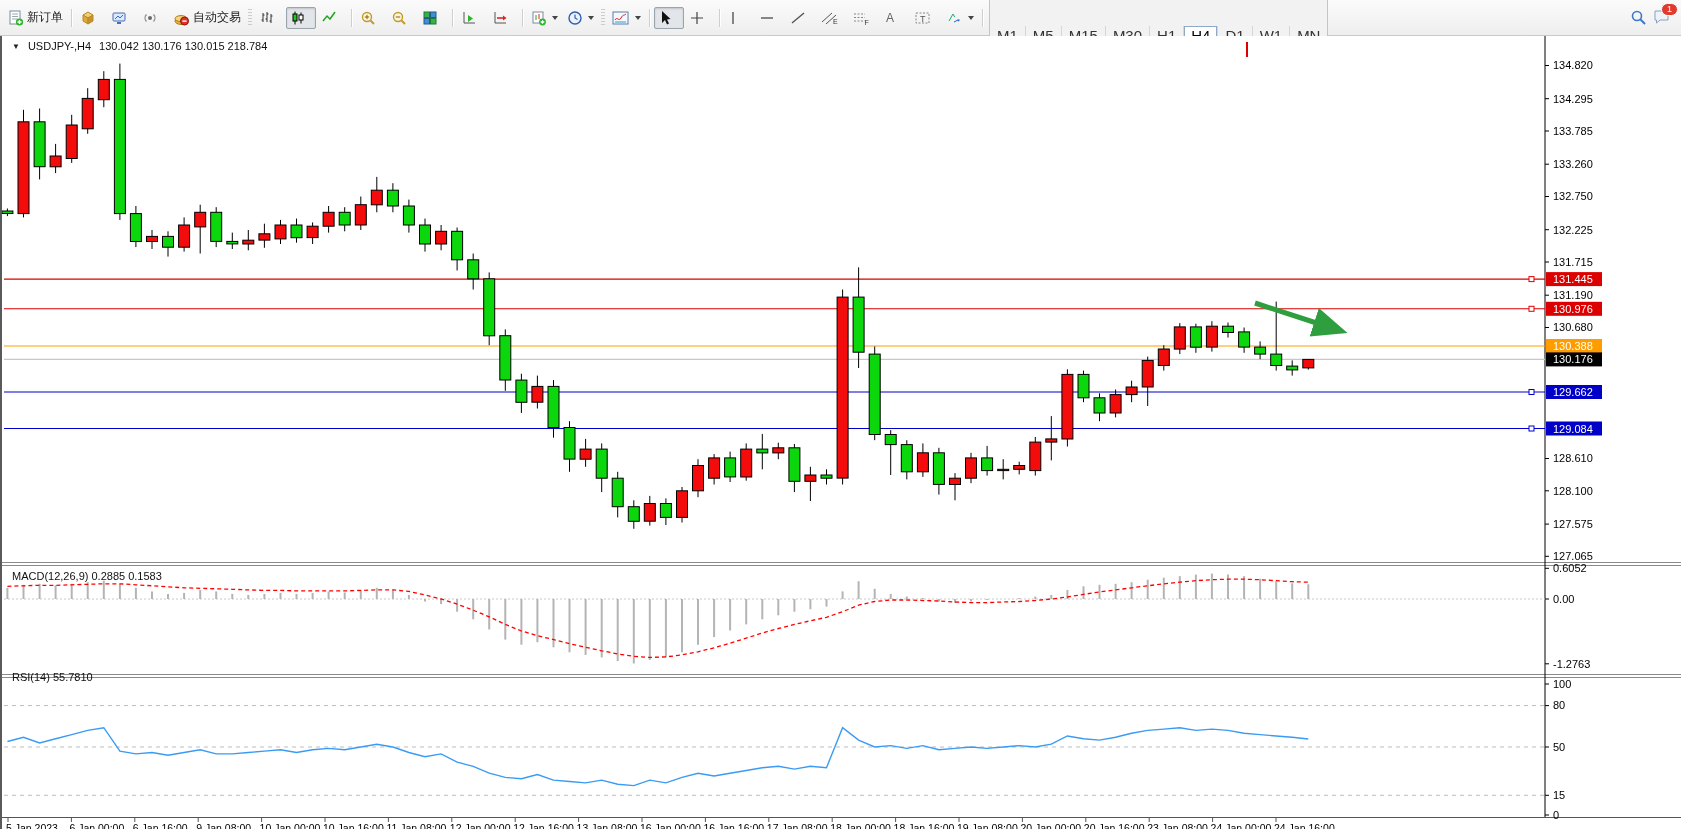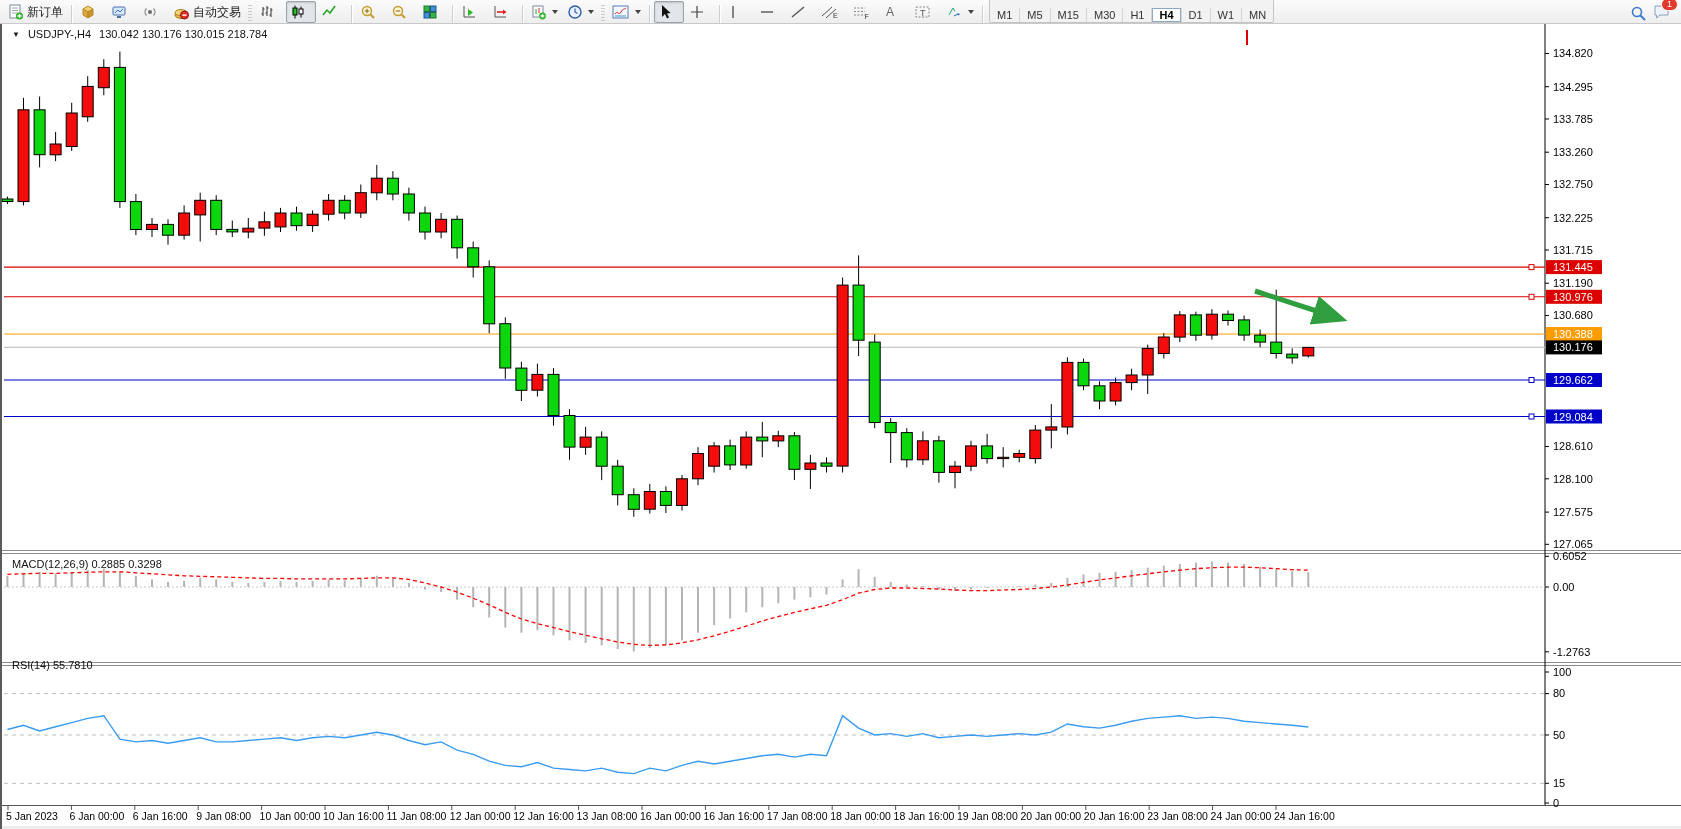--- a/index.html
+++ b/index.html
@@ -1,29 +1,29 @@
 <!DOCTYPE html>
 <html><head>
 <meta charset="utf-8">
 <style>
   html,body{margin:0;padding:0;width:1681px;height:829px;overflow:hidden;background:#fff;
     font-family:"Liberation Sans",sans-serif;-webkit-font-smoothing:antialiased;}
   
   .toolbar{height:23px;background:linear-gradient(#fbfbfb,#eeeeee);border-bottom:1px solid #c9c9c9;
-    display:flex;align-items:flex-end;padding:0 4px;gap:1px;font-size:12px;color:#222;}
+    display:flex;align-items:center;padding:6px 4px;gap:1px;font-size:12px;color:#222;}
   .tb-btn{height:20px;min-width:22px;display:flex;align-items:center;gap:3px;padding:0 3px;
     border:1px solid transparent;border-radius:2px;cursor:default;}
   .tb-btn.pressed{background:#e2e6ea;border-color:#9aa4ad;box-shadow:inset 0 1px 2px rgba(0,0,0,.15);}
   .tb-sep{width:1px;height:18px;background:#cfcfcf;margin:0 3px;box-shadow:1px 0 0 #fff;}
   .tb-grip{width:4px;height:18px;margin:0 2px;background:repeating-linear-gradient(#bbb 0 1px,transparent 1px 3px);opacity:.7;}
   .caret{width:0;height:0;border-left:3px solid transparent;border-right:3px solid transparent;border-top:4px solid #444;margin-left:2px;}
   .tf-group{display:flex;border:1px solid #c4c4c4;border-radius:2px;background:#f2f2f2;margin-left:2px;}
-  .tf-btn{padding:1px 7px;font-size:11px;color:#333;border-right:1px solid #d6d6d6;cursor:default;margin-top:35px;}
+  .tf-btn{padding:1px 7px;font-size:15px;color:#333;border-right:1px solid #d6d6d6;cursor:default;margin-top:35px;}
   .tf-btn:last-child{border-right:none;}
-  .tf-btn.active{background:#fff;box-shadow:inset 0 0 0 1px #8fa8c8;font-weight:bold;color:#000;}
+  .tf-btn.active{background:#fff;box-shadow:inset 0 0 0 1px #8fa8c8;font-weight:normal;color:#000;}
   .tb-right{margin-left:auto;display:flex;align-items:center;gap:6px;padding-right:6px;}
   .badge{position:absolute;top:-5px;right:-7px;background:#e23b2e;color:#fff;border-radius:8px;
     font-size:9px;line-height:11px;min-width:11px;text-align:center;padding:0 2px;border:1px solid #fff;}
   .chat-wrap{position:relative;}
   
   .chart-window{position:relative;width:1681px;height:805px;background:#fff;border-left:2px solid #5a5a5a;box-sizing:border-box;}
   .chart-title{position:absolute;left:10px;top:4px;font-size:11px;color:#111;z-index:5;display:flex;gap:8px;align-items:center;}
   .chart-title .tri{font-size:8px;color:#222;}
   .pane-label{position:absolute;left:10px;font-size:11px;color:#111;z-index:5;}
   svg text{font-family:"Liberation Sans",sans-serif;}
@@ -240,21 +240,21 @@
     </div>
   </div>
 </div>
 
 <div class="chart-window">
   <div class="chart-title">
     <span class="tri">▼</span>
     <span>USDJPY-,H4</span>
     <span>130.042 130.176 130.015 218.784</span>
   </div>
-  <div class="pane-label" style="top:534px">MACD(12,26,9) 0.2885 0.3298</div>
+  <div class="pane-label" style="top:534px">MACD(12,26,9) 0.2885 0.1583</div>
   <div class="pane-label" style="top:635px">RSI(14) 55.7810</div>
   <svg id="chart-svg" width="1681" height="805">
       <line x1="0" y1="526.5" x2="1681" y2="526.5" stroke="#8a8a8a"></line>
       <line x1="0" y1="529.5" x2="1681" y2="529.5" stroke="#8a8a8a"></line>
       <line x1="0" y1="638.5" x2="1681" y2="638.5" stroke="#8a8a8a"></line>
       <line x1="0" y1="641.5" x2="1681" y2="641.5" stroke="#8a8a8a"></line>
       <line x1="0" y1="781.5" x2="1681" y2="781.5" stroke="#555"></line>
       <line x1="1543" y1="0" x2="1543" y2="781" stroke="#000"></line>
       <rect x="0" y="802" width="1681" height="3" fill="#ececec"></rect>
       <line x1="2" y1="243.1" x2="1543" y2="243.1" stroke="#dd0000" stroke-width="1.1"></line>

